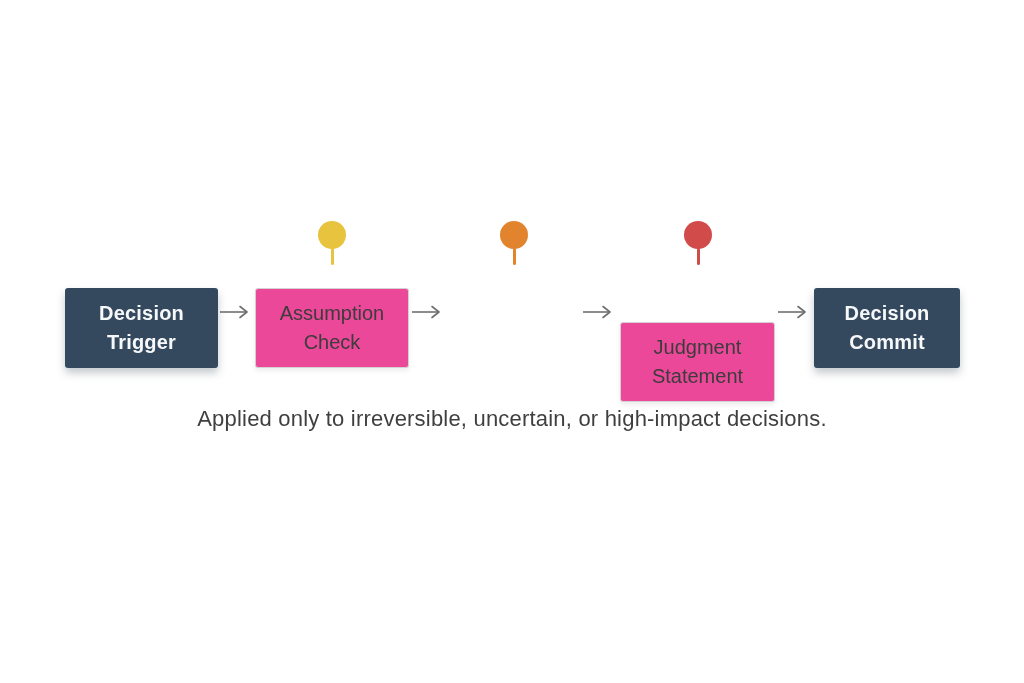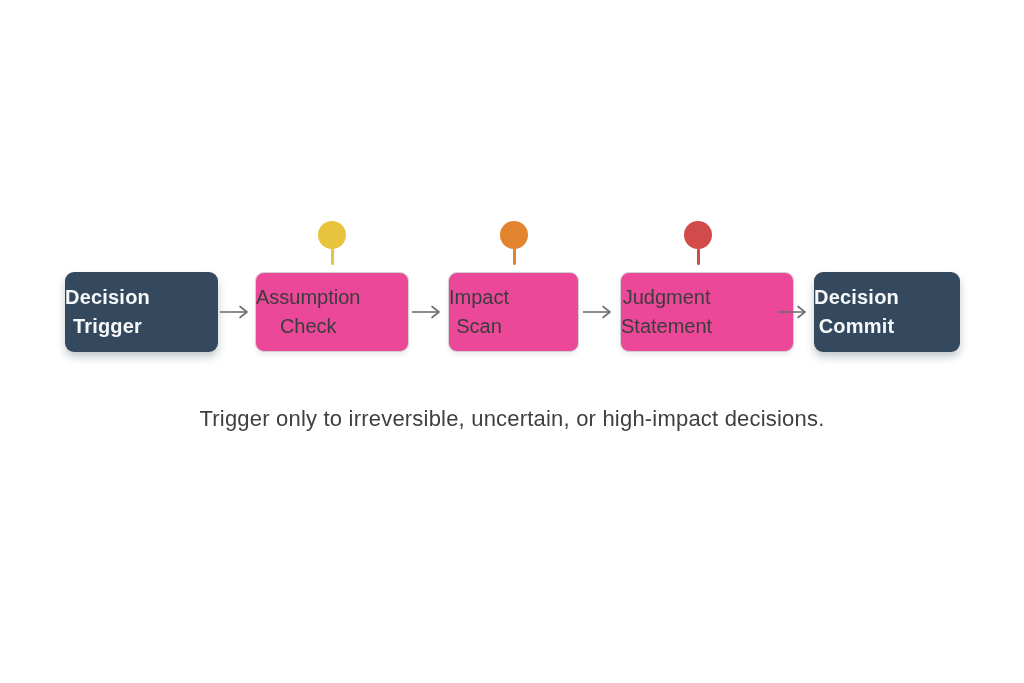--- a/index.html
+++ b/index.html
@@ -11,26 +11,26 @@
   .canvas {
     position: relative;
     width: 1024px;
     height: 683px;
     background: #ffffff;
     overflow: hidden;
   }
   
   .stage {
     position: absolute;
-    top: 272px;
+    top: 288px;
     height: 80px;
-    border-radius: 9px;
+    border-radius: 3px;
     display: flex;
     align-items: center;
-    justify-content: flex-start;
+    justify-content: center;
     box-sizing: border-box;
   }
   .stage.dark {
     background: #35495e;
     box-shadow: 0 5px 8px rgba(44, 60, 76, 0.28);
   }
   .stage.light {
     background: #ec4899;
     border: 1px solid #d2d2d2;
     box-shadow: 0 3px 5px rgba(0, 0, 0, 0.07);
@@ -120,44 +120,40 @@
 
   <svg class="arrow" style="left: 412px; color: rgb(111, 111, 111);" viewBox="0 0 30 16">
     <line x1="0" y1="8" x2="26" y2="8" stroke="currentColor" stroke-width="1.6"></line>
     <polyline points="20,2.5 27,8 20,13.5" fill="none" stroke="currentColor" stroke-width="1.6" stroke-linecap="round" stroke-linejoin="round"></polyline>
   </svg>
 
   <div class="pin" style="left:500px;">
     <div class="pin-head" style="background: rgb(226, 132, 46);"></div>
     <div class="pin-stem" style="background: rgb(226, 132, 46);"></div>
   </div>
-  <div class="stage light" style="left:448px; width:131px;">
-    <span class="stage-label">Impact
-Scan</span>
-  </div>
 
   <svg class="arrow" style="left: 583px; color: rgb(111, 111, 111);" viewBox="0 0 30 16">
     <line x1="0" y1="8" x2="26" y2="8" stroke="currentColor" stroke-width="1.6"></line>
     <polyline points="20,2.5 27,8 20,13.5" fill="none" stroke="currentColor" stroke-width="1.6" stroke-linecap="round" stroke-linejoin="round"></polyline>
   </svg>
 
   <div class="pin" style="left:684px;">
     <div class="pin-head" style="background: rgb(209, 75, 75);"></div>
     <div class="pin-stem" style="background: rgb(209, 75, 75);"></div>
   </div>
-  <div class="stage light" style="left:620px; width:174px;">
+  <div class="stage light" style="left:620px; width:155px;margin-top:34px;">
     <span class="stage-label">Judgment
 Statement</span>
   </div>
 
   <svg class="arrow" style="left: 778px; color: rgb(111, 111, 111);" viewBox="0 0 30 16">
     <line x1="0" y1="8" x2="26" y2="8" stroke="currentColor" stroke-width="1.6"></line>
     <polyline points="20,2.5 27,8 20,13.5" fill="none" stroke="currentColor" stroke-width="1.6" stroke-linecap="round" stroke-linejoin="round"></polyline>
   </svg>
 
   <div class="stage dark" style="left:814px; width:146px;">
     <span class="stage-label">Decision
 Commit</span>
   </div>
 
-  <div class="caption">Trigger only to irreversible, uncertain, or high-impact decisions.</div>
+  <div class="caption">Applied only to irreversible, uncertain, or high-impact decisions.</div>
 
 </div>
 
 </body></html>

